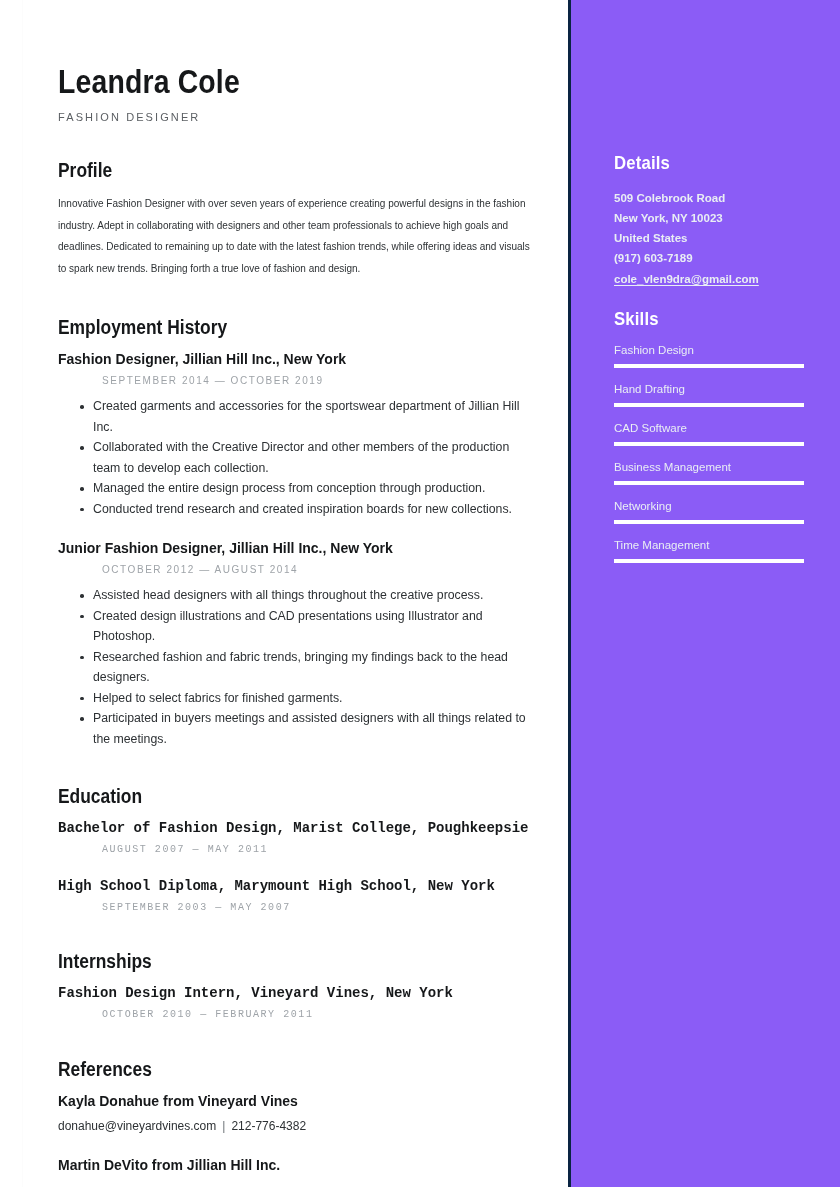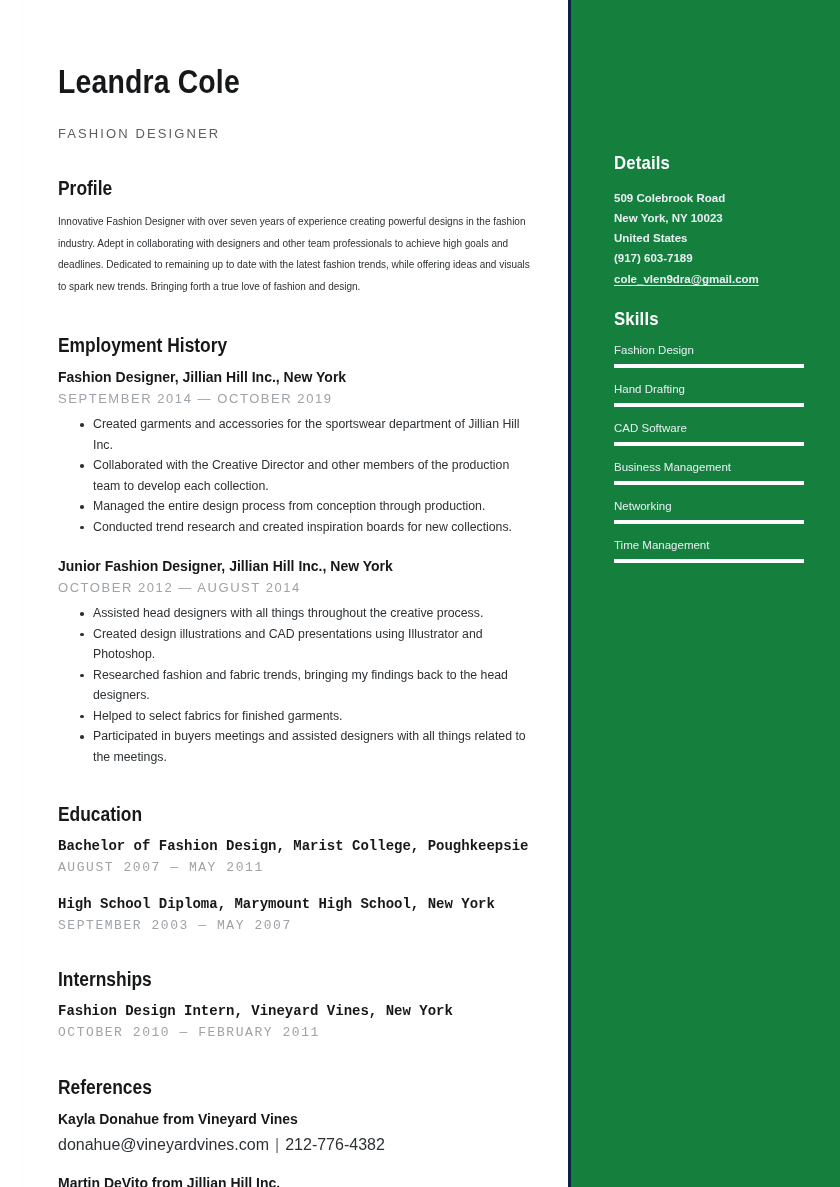--- a/index.html
+++ b/index.html
@@ -147,24 +147,24 @@
     font-size: 33px;
     line-height: 36px;
     color: #16181a;
     margin: 0;
     padding-top: 64px;
     letter-spacing: 0.2px;
     transform: scaleX(0.86);
     transform-origin: left center;
   }
   .job-title {
-    font-size: 13px;
+    font-size: 11px;
     letter-spacing: 2.1px;
     color: #5b5f63;
-    margin-top: 26px;
+    margin-top: 11px;
     text-transform: uppercase;
   }
 
   .section {
     margin-top: 30px;
   }
   .section-heading {
     font-family: "Liberation Sans Narrow", "Liberation Sans", sans-serif;
     font-weight: 700;
     font-size: 20px;
@@ -188,26 +188,27 @@
   .entry:last-child { margin-bottom: 0; }
 
   .entry-title {
     font-size: 14px;
     font-weight: 700;
     color: #16181a;
     line-height: 18px;
     margin: 0;
   }
   .entry-date {
-    font-size: 13px;
+    font-size: 10px;
     letter-spacing: 1.55px;
     color: #9ea3a8;
     text-transform: uppercase;
     margin-top: 6px;
     line-height: 13px;
+    margin-left: 44px;
   }
   .entry-bullets {
     margin: 9px 0 0 0;
     padding-left: 22px;
     list-style: none;
   }
   .entry-bullets li {
     font-size: 12.3px;
     line-height: 20.5px;
     color: #2d3134;
@@ -225,21 +226,21 @@
     border-radius: 50%;
     background: #2d3134;
   }
 
   .edu-entry { margin-bottom: 21px; font-family: Liberation Mono, monospace; }
   .edu-entry:last-child { margin-bottom: 0; }
 
   .ref-entry { }
   .ref-entry:last-child { margin-bottom: 0; }
   .ref-contact {
-    font-size: 16px;
+    font-size: 12px;
     line-height: 19px;
     color: #2d3134;
     margin-top: 7px;
   }
   .ref-sep { padding: 0 6px; color: #6d7276; }
 
   .sec-profile { margin-top: 35px; }
   .sec-employment { margin-top: 36px; }
   .sec-education { margin-top: 35px; }
   .sec-internships { margin-top: 35px; }
@@ -321,21 +322,21 @@
         </div>
       </div>
 
       <div class="ref-entry" style="margin-top:20px;">
         <div class="entry-title">Martin DeVito from Jillian Hill Inc.</div>
       </div>
     </div>
 
   </div>
 
-  <div class="sidebar" style="background: #15803d;">
+  <div class="sidebar" style="background: #8b5cf6;">
     <div class="sidebar-edge" style="background: rgb(10, 36, 66);"></div>
 
     <div class="sidebar-inner">
 
       <div class="details-block">
         <h2 class="side-heading">Details</h2>
         <ul class="details-list">
           <li>509 Colebrook Road</li>
           <li>New York, NY 10023</li>
           <li>United States</li>

